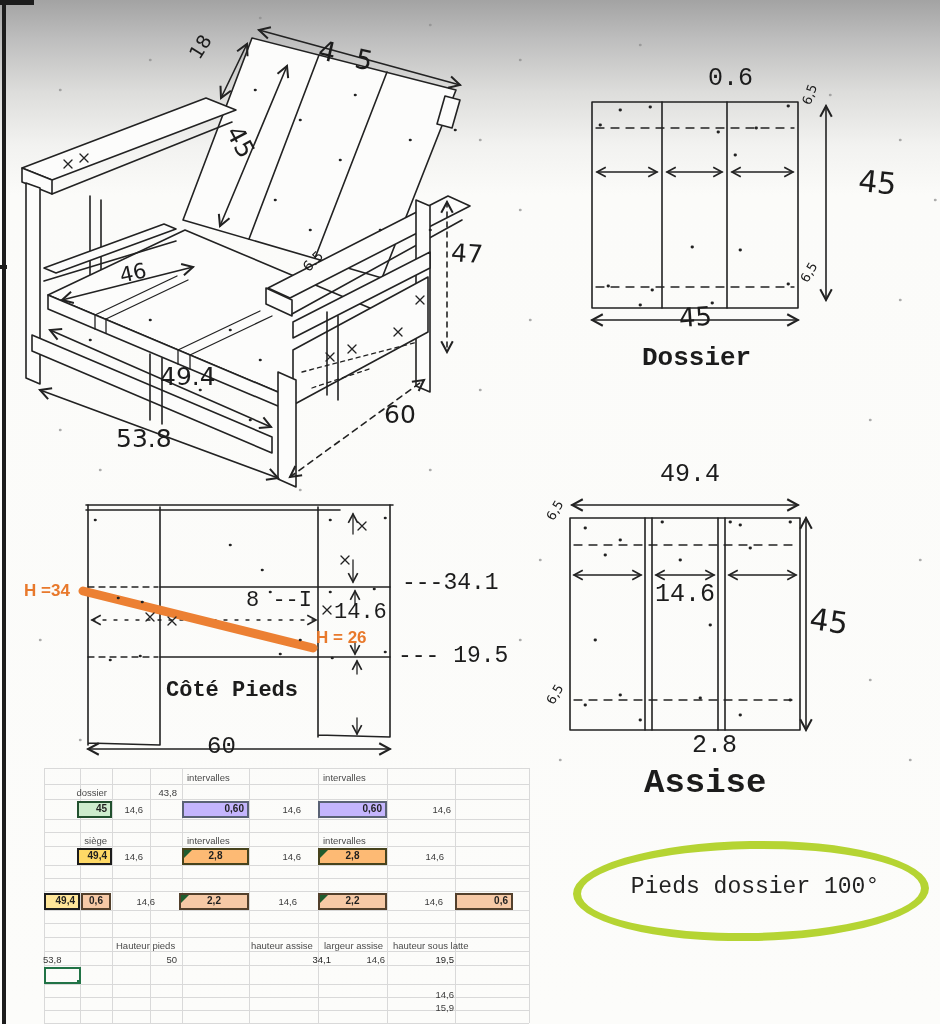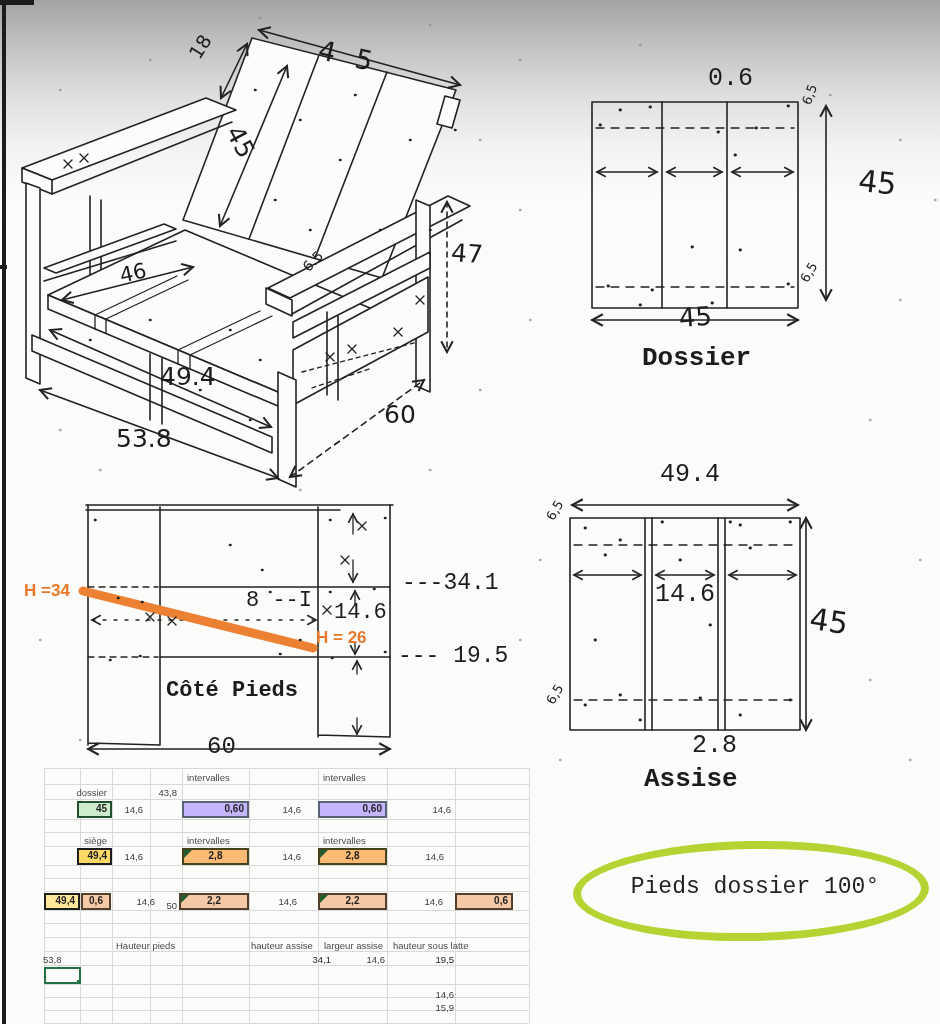--- a/index.html
+++ b/index.html
@@ -183,21 +183,21 @@
 <div class="lab mono" style="left:398px;top:645px;font-size:23px">--- 19.5</div>
 <div class="lab mono bold" style="left:166px;top:680px;font-size:22px">Côté Pieds</div>
 <div class="lab mono" style="left:207px;top:735px;font-size:24px">60</div>
 
 <div class="lab mono" style="left:660px;top:462px;font-size:25px">49.4</div>
 <div class="lab hand" style="left:544px;top:516px;font-size:13px;transform:rotate(-60deg)">6,5</div>
 <div class="lab mono" style="left:655px;top:582px;font-size:25px">14.6</div>
 <div class="lab hand" style="left:812px;top:604px;font-size:30px;transform:rotate(8deg)">45</div>
 <div class="lab hand" style="left:544px;top:700px;font-size:13px;transform:rotate(-60deg)">6,5</div>
 <div class="lab mono" style="left:692px;top:733px;font-size:25px">2.8</div>
-<div class="lab mono bold" style="left:644px;top:766px;font-size:26px">Assise</div>
+<div class="lab mono bold" style="left:644px;top:766px;font-size:34px">Assise</div>
 
 <div id="note-ellipse"></div>
 <div id="note-text">Pieds dossier 100°</div>
 
 <div id="sheet">
     <div class="gv" style="left: 44px;"></div>
     <div class="gv" style="left: 80px;"></div>
     <div class="gv" style="left: 112px;"></div>
     <div class="gv" style="left: 150px;"></div>
     <div class="gv" style="left: 182px;"></div>
@@ -249,20 +249,20 @@
     <div class="cell box salmon tri" style="left: 179px; top: 893px; width: 70px; height: 17px; text-align: center;">2,2</div>
     <div class="cell num" style="left: 258px; top: 895px; width: 42px; height: 13px; text-align: right;">14,6</div>
     <div class="cell box salmon tri" style="left: 318px; top: 893px; width: 69px; height: 17px; text-align: center;">2,2</div>
     <div class="cell num" style="left: 402px; top: 895px; width: 44px; height: 13px; text-align: right;">14,6</div>
     <div class="cell box salmon" style="left: 455px; top: 893px; width: 58px; height: 17px; text-align: right;">0,6</div>
     <div class="cell lbl" style="left: 113px; top: 939px; width: 100px; height: 13px; text-align: left;">Hauteur pieds</div>
     <div class="cell lbl" style="left: 248px; top: 939px; width: 69px; height: 13px; text-align: left;">hauteur assise</div>
     <div class="cell lbl" style="left: 321px; top: 939px; width: 66px; height: 13px; text-align: left;">largeur assise</div>
     <div class="cell lbl" style="left: 390px; top: 939px; width: 110px; height: 13px; text-align: left;">hauteur sous latte</div>
     <div class="cell num" style="left: 40px; top: 953px; width: 38px; height: 30px; text-align: left;">53,8</div>
-    <div class="cell num" style="left: 130px; top: 899px; width: 50px; height: 13px; text-align: right;">50</div>
+    <div class="cell num" style="left: 130px; top: 953px; width: 50px; height: 13px; text-align: right;">50</div>
     <div class="cell numb" style="left: 280px; top: 953px; width: 54px; height: 13px; text-align: right;">34,1</div>
     <div class="cell num" style="left: 348px; top: 953px; width: 40px; height: 13px; text-align: right;">14,6</div>
     <div class="cell numb" style="left: 415px; top: 953px; width: 42px; height: 28px; text-align: right;">19,5</div>
     <div class="cell active" style="left: 44px; top: 967px; width: 37px; height: 17px; text-align: left;"></div>
     <div class="cell num" style="left: 413px; top: 988px; width: 44px; height: 13px; text-align: right;">14,6</div>
     <div class="cell num" style="left: 413px; top: 1001px; width: 44px; height: 13px; text-align: right;">15,9</div>
   </div>
 
 </body></html>

